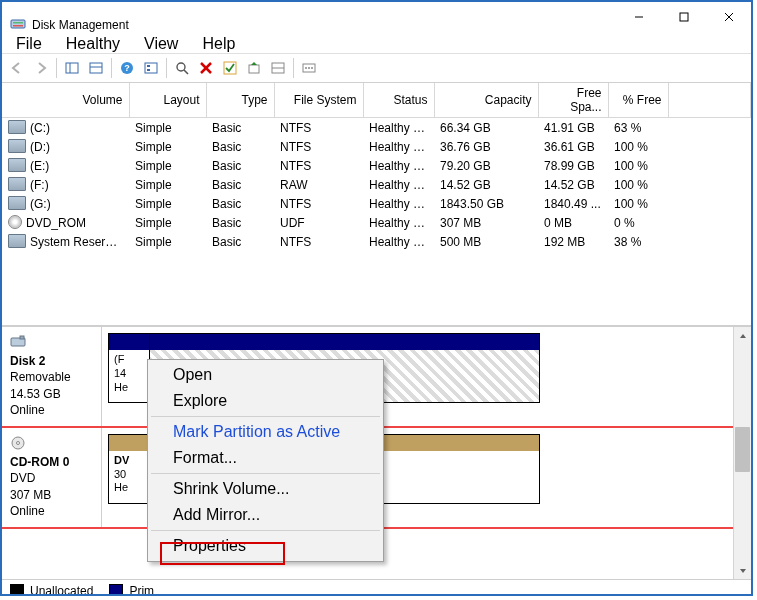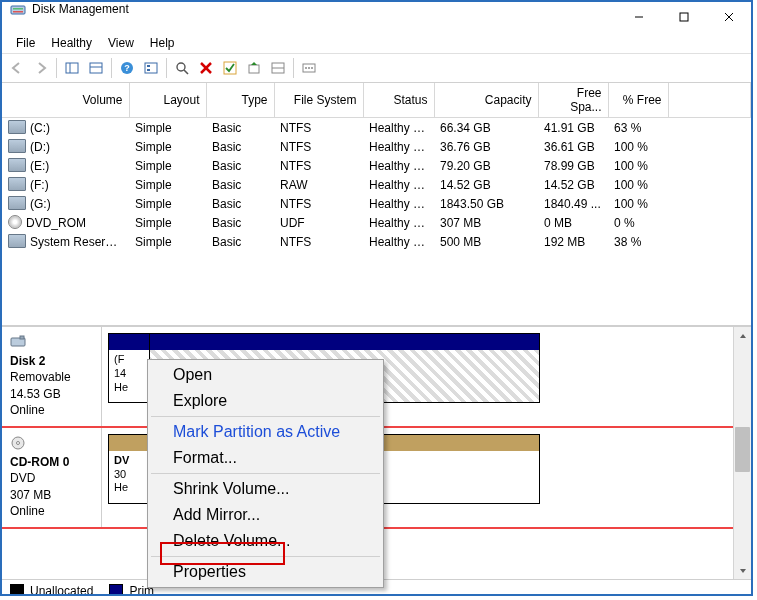--- a/index.html
+++ b/index.html
@@ -1,23 +1,23 @@
 <!DOCTYPE html>
 <html><head>
 <meta charset="utf-8">
 <style>
 html,body{margin:0;padding:0;font-family:"Segoe UI",Tahoma,sans-serif;font-size:12px;color:#000;background:#fff}
 .window{width:753px;height:596px;border:2px solid #2a6dbb;position:relative;overflow:hidden;background:#fff;box-sizing:border-box}
-.titlebar{height:30px;display:flex;align-items:flex-start;padding:0 0 0 8px;background:#fff}
+.titlebar{height:30px;display:flex;align-items:flex-end;padding:0 0 0 8px;background:#fff}
 .titlebar .app-icon{width:16px;height:16px;margin-right:6px}
 .titlebar .title{flex:1;font-size:12px}
 .winbtns{display:flex;height:100%}
 .winbtns div{width:45px;display:flex;align-items:center;justify-content:center}
 .winbtns svg{width:10px;height:10px}
-.menubar{height:20px;display:flex;align-items:center;padding:0 6px;gap:0;border-top:1px solid #fff;border-bottom:1px solid #e0e0e0;font-size:12px}
+.menubar{height:20px;display:flex;padding:0 6px;gap:8px;border-top:1px solid #fff;border-bottom:1px solid #e0e0e0;font-size:16px}
 .menubar span{padding:2px 8px}
 .toolbar{height:28px;display:flex;align-items:center;padding:0 4px;gap:2px;border-bottom:1px solid #d0d0d0;background:#fff}
 .tbtn{width:22px;height:22px;display:inline-flex;align-items:center;justify-content:center;border-radius:2px}
 .tsep{width:1px;height:20px;background:#d0d0d0;margin:0 2px}
 .top-pane{height:242px;overflow:auto;border-bottom:1px solid #cfcfcf}
 table{border-collapse:collapse;width:100%;table-layout:fixed}
 thead th{background:#fff;border-right:1px solid #d8d8d8;border-bottom:1px solid #d8d8d8;text-align:right;font-weight:400;padding:3px 6px;box-sizing:border-box;position:relative;font-size:12px}
 tbody td{padding:1px 6px;white-space:nowrap;overflow:hidden;text-overflow:ellipsis;font-size:12px;height:17px}
 .col-vol{width:127px}.col-lay{width:77px}.col-type{width:68px}.col-fs{width:89px}.col-stat{width:71px}.col-cap{width:104px}.col-free{width:70px}.col-pct{width:60px}.col-pad{width:auto}
 .vol-icon{display:inline-block;width:16px;height:12px;vertical-align:-2px;margin-right:4px}
@@ -354,20 +354,19 @@
 
   <div class="ctx-menu">
     <div class="mi">Open</div>
     <div class="mi">Explore</div>
     <div class="msep"></div>
     <div class="mi dis">Mark Partition as Active</div>
     <div class="mi">Format...</div>
     <div class="msep"></div>
     <div class="mi">Shrink Volume...</div>
     <div class="mi">Add Mirror...</div>
-    <div class="mi">Delete Volume...</div>
     <div class="msep"></div>
     <div class="mi">Properties</div>
   </div>
 
   <div class="hl-box" style="left:158px;top:540px;width:121px;height:19px"></div>
 
 </div>
 
 </body></html>

